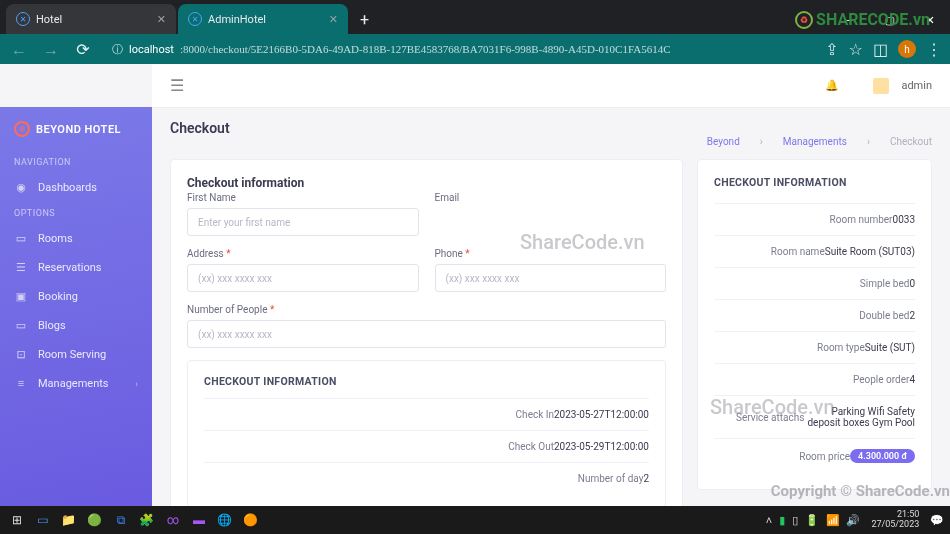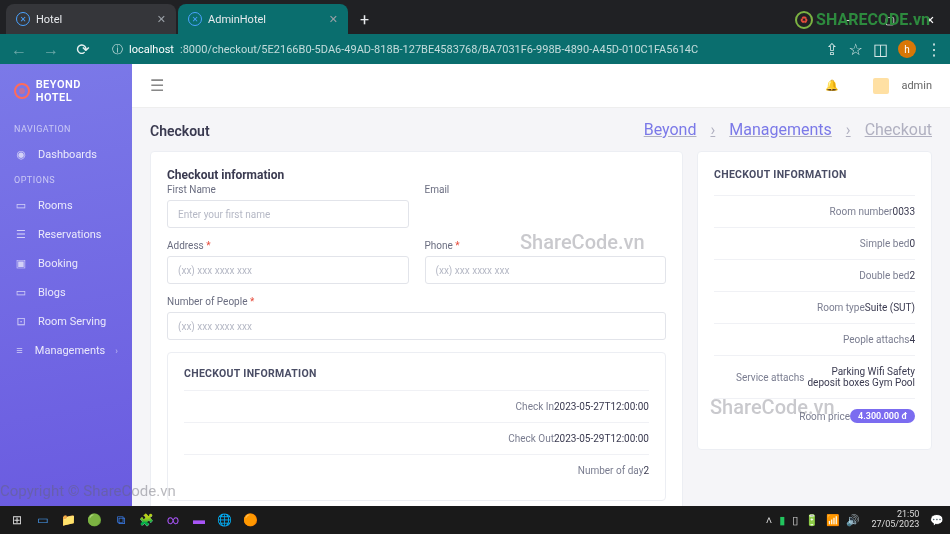--- a/index.html
+++ b/index.html
@@ -14,48 +14,48 @@
 .tab .close { margin-left: auto; color: #9aa0a6; cursor: pointer; }
 .newtab { color: #e8eaed; padding: 0 10px; font-size: 16px; cursor: pointer; height: 30px; display: flex; align-items: center; }
 .wincontrols { margin-left: auto; display: flex; gap: 0; }
 .wincontrols div { width: 40px; height: 28px; display: flex; align-items: center; justify-content: center; color: #fff; font-size: 11px; cursor: pointer; }
 
 .addrbar { background: #0a6e6e; height: 30px; display: flex; align-items: center; padding: 0 8px; gap: 10px; }
 .navbtn { width: 22px; height: 22px; color: rgba(255,255,255,0.9); display: flex; align-items: center; justify-content: center; cursor: pointer; }
 .navbtn.disabled { color: rgba(255,255,255,0.4); }
 .addrinput { flex: 1; display: flex; align-items: center; gap: 6px; font-size: 11px; color: #fff; height: 22px; padding: 0 8px; }
 .addrinput .host { color: #fff; }
-.addrinput .path { color: rgba(255,255,255,0.75); }
+.addrinput .path { color: rgba(255,255,255,0.75); font-family: Liberation Serif, serif; }
 .addricons { display: flex; gap: 10px; align-items: center; color: rgba(255,255,255,0.85); }
 .addricons .avatar { width: 18px; height: 18px; border-radius: 50%; background: #d97706; color: #fff; display: flex; align-items: center; justify-content: center; font-size: 10px; }
 
 
 .app { position: absolute; top: 64px; left: 0; right: 0; bottom: 28px; background: #f5f5f8; display: flex; overflow: hidden; }
 
-.sidebar { width: 132px; background: linear-gradient(170deg, #7b79e8 0%, #6a5be0 100%); color: #e9e7ff; padding: 14px 0 0 0; font-size: 11px; }
+.sidebar { width: 152px; background: linear-gradient(170deg, #7b79e8 0%, #6a5be0 100%); color: #e9e7ff; padding: 14px 0 0 0; font-size: 11px; margin-top: 43px; }
 .brand { display: flex; align-items: center; gap: 6px; padding: 0 14px 14px; font-weight: 600; letter-spacing: 0.5px; font-size: 11px; color: #fff; }
 .brand .logo { width: 16px; height: 16px; border: 2px solid #ff6b5a; border-radius: 50%; position: relative; }
 .brand .logo:after { content: ""; position: absolute; inset: 3px; background: #ff6b5a; border-radius: 50%; opacity: 0.5; }
 .navlabel { padding: 6px 14px; font-size: 9px; letter-spacing: 0.5px; color: rgba(255,255,255,0.6); }
 .navitem { display: flex; align-items: center; gap: 10px; padding: 8px 14px; cursor: pointer; font-size: 11px; color: rgba(255,255,255,0.85); }
 .navitem .nicon { width: 14px; text-align: center; opacity: 0.8; }
 .navitem .chev { margin-left: auto; font-size: 9px; opacity: 0.6; }
 
 .main { flex: 1; display: flex; flex-direction: column; overflow: hidden; }
 .topbar { height: 44px; background: #fff; display: flex; align-items: center; padding: 0 18px; border-bottom: 1px solid #eee; }
 .burger { cursor: pointer; color: #888; }
 .topright { margin-left: auto; display: flex; align-items: center; gap: 18px; font-size: 11px; color: #666; }
 .bell { position: relative; color: #aaa; }
 .user { display: flex; align-items: center; gap: 12px; margin-left: 16px; }
 .user .uavatar { width: 16px; height: 16px; background: #ffe0a3; border-radius: 2px; }
 
 .content { flex: 1; overflow-y: auto; padding: 12px 18px 20px; }
-.pagehead { display: flex; align-items: flex-end; margin-bottom: 12px; }
+.pagehead { display: flex; align-items: flex-start; margin-bottom: 12px; flex-direction: column; }
 .pagehead h2 { font-size: 14px; font-weight: 600; color: #3a3a50; }
-.breadcrumb { margin-left: auto; font-size: 16px; color: #b0b0c0; display: flex; gap: 14px; text-decoration: underline; }
+.breadcrumb { margin-left: auto; font-size: 10px; color: #b0b0c0; display: flex; gap: 20px; }
 .breadcrumb a { color: #7b79e8; text-decoration: none; }
 
 .cols { display: flex; gap: 14px; align-items: flex-start; }
 .card { background: #fff; border-radius: 4px; border: 1px solid #eceef3; padding: 16px; }
 .leftcol { flex: 1; display: flex; flex-direction: column; gap: 14px; }
 .rightcol { width: 235px; }
 
 .cardtitle { font-size: 12px; font-weight: 700; color: #3a3a50; margin-bottom: 2px; }
 .cardsub { font-size: 10px; color: #9ca0b0; margin-bottom: 14px; }
 .formrow { display: flex; gap: 16px; margin-bottom: 12px; }
@@ -80,21 +80,21 @@
 .taskbar { position: absolute; left: 0; right: 0; bottom: 0; height: 28px; background: #1a1a1a; display: flex; align-items: center; padding: 0 4px; }
 .taskbar .tb { width: 26px; height: 22px; display: flex; align-items: center; justify-content: center; color: #ddd; font-size: 12px; cursor: pointer; }
 .tbright { margin-left: auto; display: flex; align-items: center; gap: 3px; color: #ddd; font-size: 9px; }
 .tbright .clock { text-align: right; line-height: 1.1; padding: 0 6px; }
 .tbicon { font-size: 11px; padding: 0 2px; }
 
 
 .wm { position: absolute; color: rgba(120,120,130,0.4); font-size: 20px; font-weight: 500; pointer-events: none; z-index: 50; }
 .sharecode-logo { position: absolute; top: 10px; right: 20px; z-index: 60; font-size: 16px; font-weight: 700; color: #2d8a3e; display: flex; align-items: center; gap: 3px; pointer-events: none; }
 .sharecode-logo .circ { width: 18px; height: 18px; border: 2px solid #7cb342; border-radius: 50%; display: inline-flex; align-items: center; justify-content: center; font-size: 9px; color: #e74c3c; }
-.copyright { position: absolute; bottom: 34px; left: 0; right: 0; text-align: left; font-size: 15px; color: rgba(100,100,110,0.45); font-weight: 400; pointer-events: none; z-index: 50; }
+.copyright { position: absolute; bottom: 34px; left: 0; right: 0; text-align: right; font-size: 15px; color: rgba(100,100,110,0.45); font-weight: 700; pointer-events: none; z-index: 50; }
 </style>
 </head>
 <body>
 
 <div class="titlebar">
   <div class="tabs">
     <div class="tab">
       <span class="favicon">✕</span>
       <span>Hotel</span>
       <span class="close">✕</span>
@@ -242,33 +242,37 @@
           </div>
         </div>
 
         <div class="rightcol card infocard">
           <div class="cardtitle">CHECKOUT INFORMATION</div>
           <div class="inforow">
               <span class="k">Room number</span>
               <span class="v">0033</span>
             </div>
           <div class="inforow">
+              <span class="k">Room name</span>
+              <span class="v">Suite Room (SUT03)</span>
+            </div>
+          <div class="inforow">
               <span class="k">Simple bed</span>
               <span class="v">0</span>
             </div>
           <div class="inforow">
               <span class="k">Double bed</span>
               <span class="v">2</span>
             </div>
           <div class="inforow">
               <span class="k">Room type</span>
               <span class="v">Suite (SUT)</span>
             </div>
           <div class="inforow">
-              <span class="k">People attachs</span>
+              <span class="k">People order</span>
               <span class="v">4</span>
             </div>
           <div class="inforow">
               <span class="k">Service attachs</span>
               <span class="v">Parking Wifi Safety deposit boxes Gym Pool</span>
             </div>
           <div class="inforow">
               <span class="k">Room price</span>
               <span class="pricepill">4.300.000 đ</span>
             </div>

